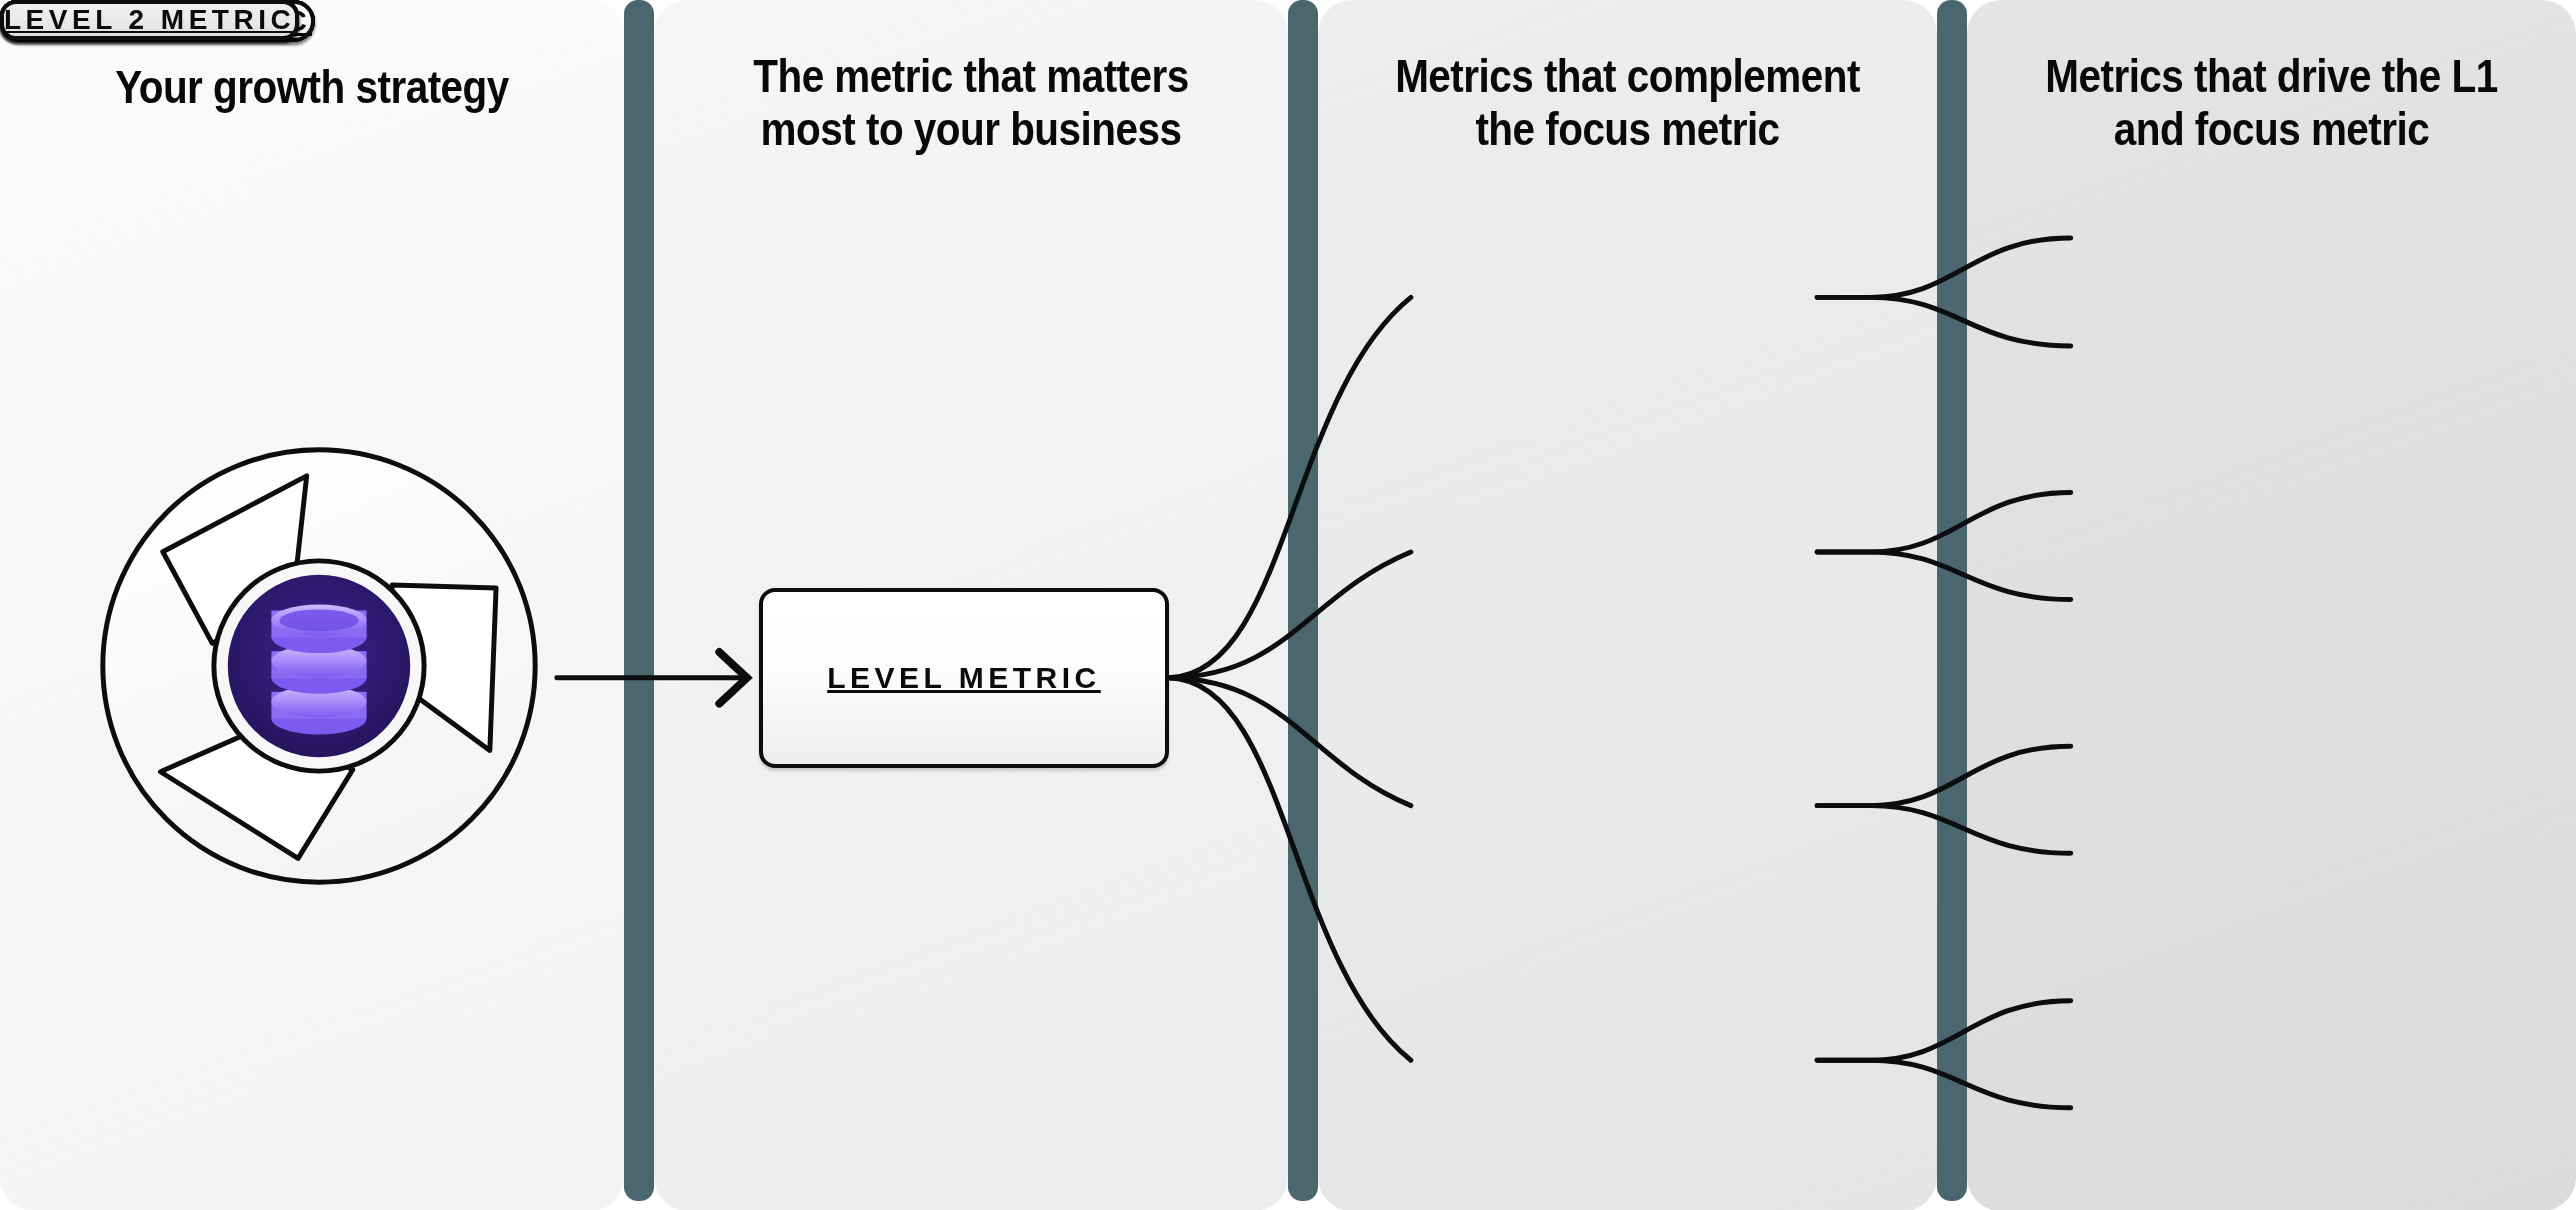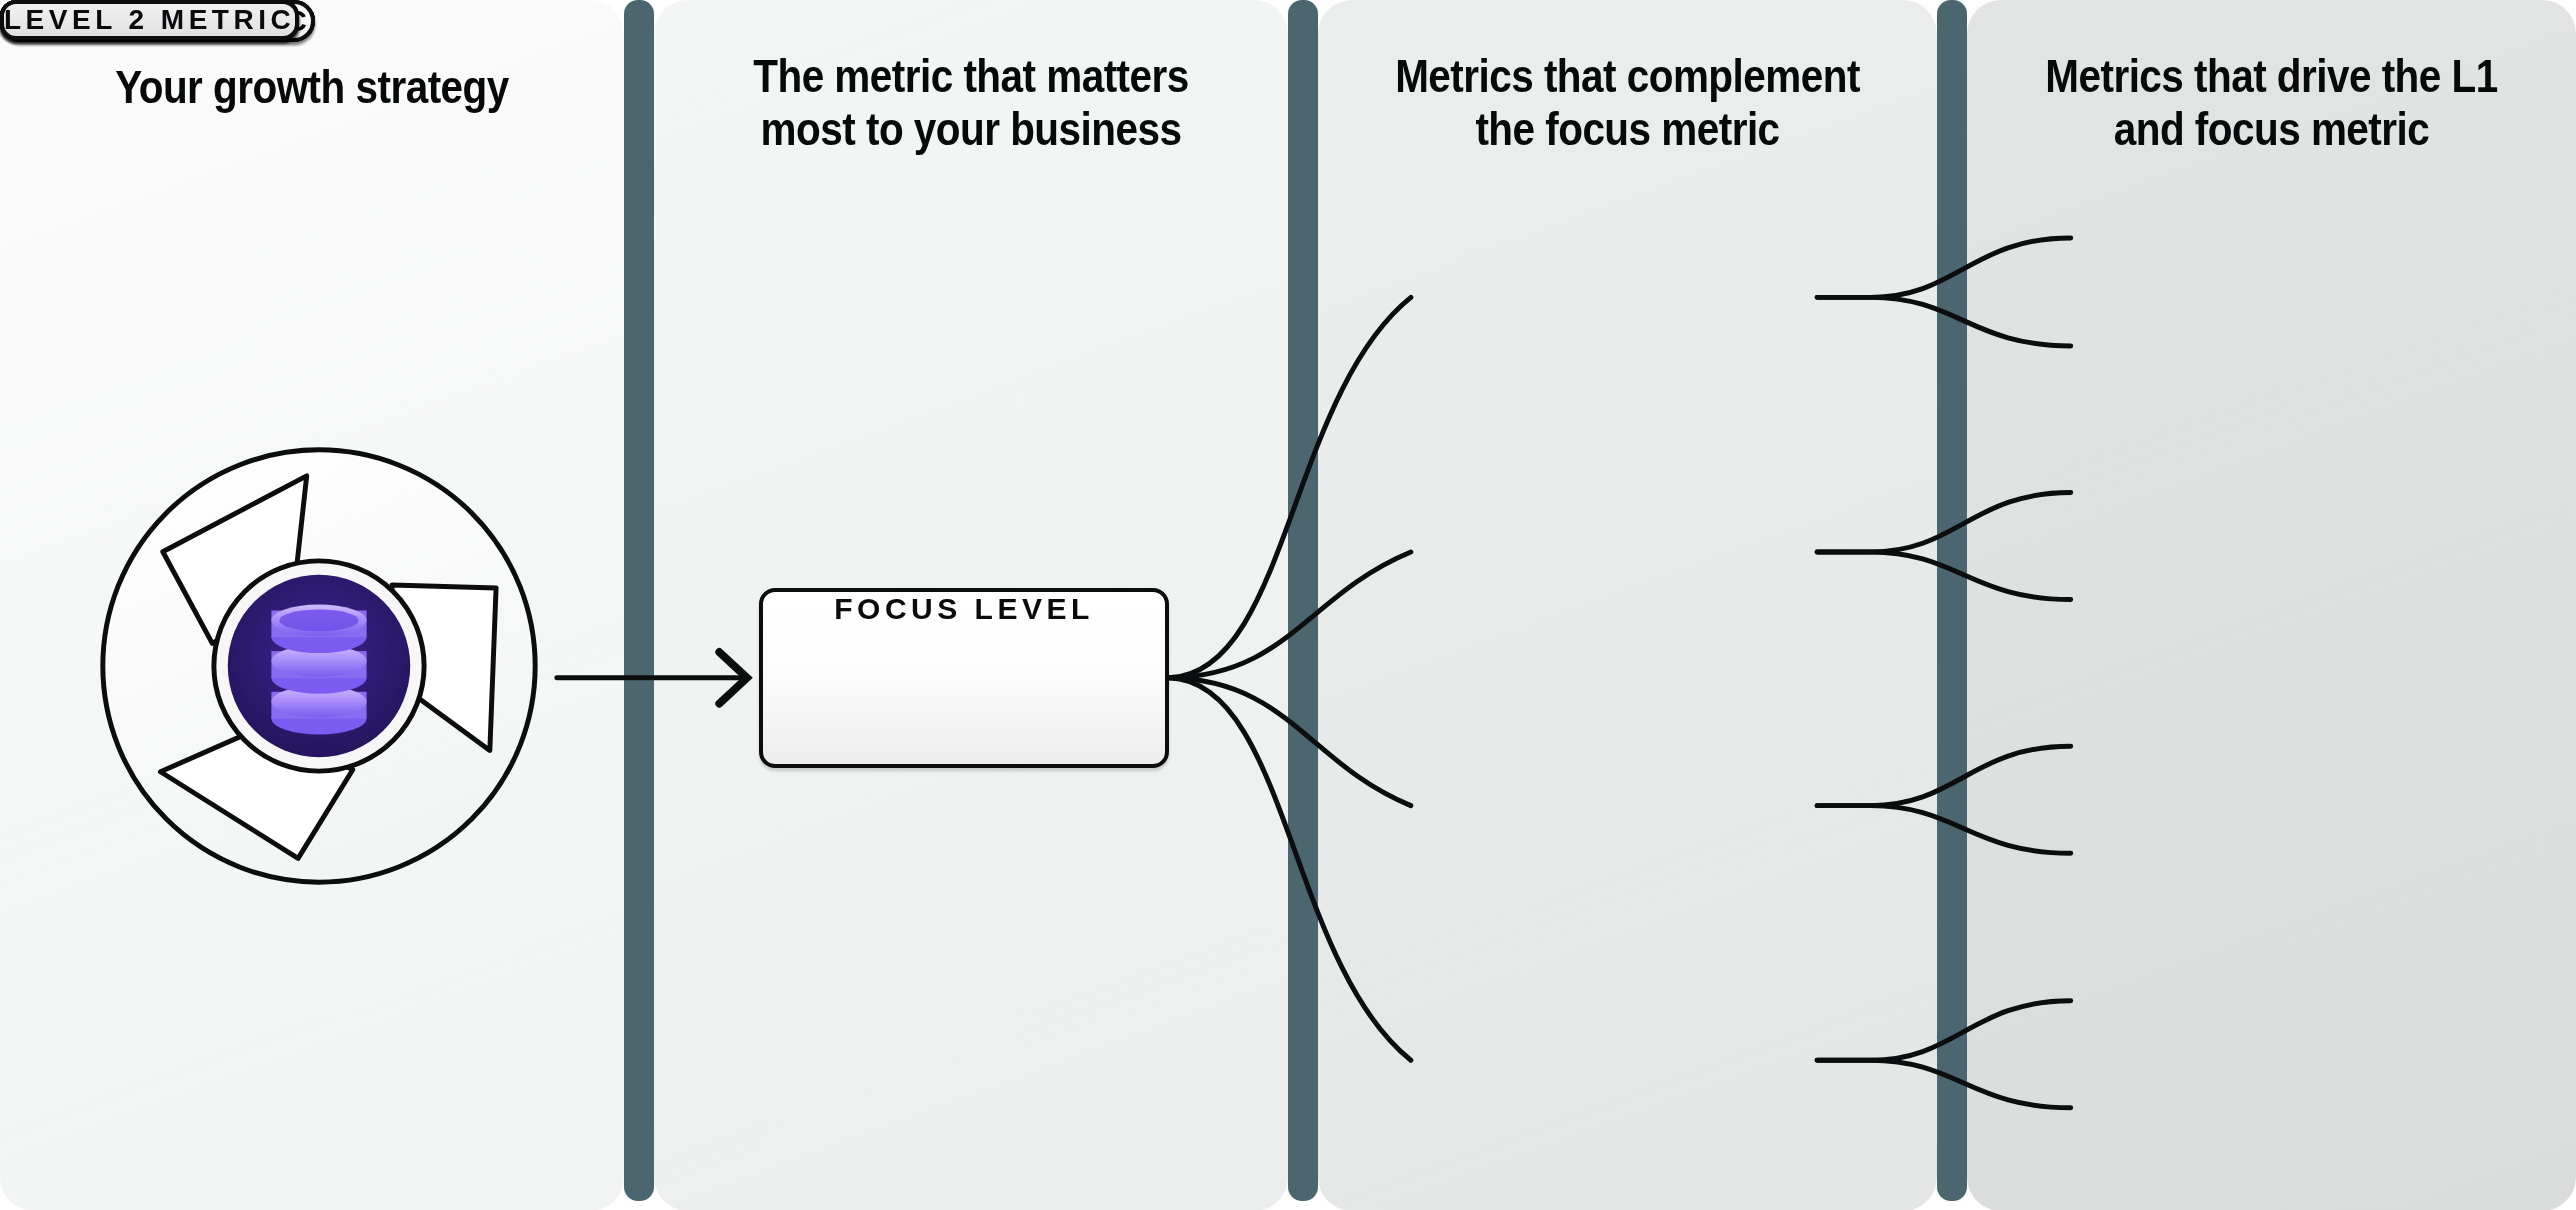--- a/index.html
+++ b/index.html
@@ -77,27 +77,28 @@
     width: 2576px; height: 1211px;
     z-index: 5;
     pointer-events: none;
   }
 
   
   .box {
     position: absolute;
     border: 4px solid #0c0d0e;
     display: flex;
-    align-items: flex-start;
+    align-items: center;
     justify-content: center;
     z-index: 6;
     color: #0a0b0c;
     font-weight: 700;
     letter-spacing: 4.5px;
     text-align: center;
+    text-decoration: underline;
   }
   .box-focus {
     border-radius: 16px;
     background: linear-gradient(180deg,#ffffff 0%,#fdfdfd 42%,#ededed 100%);
     box-shadow: 0 3px 3px rgba(0,0,0,0.16);
     font-size: 30px;
   }
   .box-l1 {
     border-radius: 22px;
     background: linear-gradient(180deg,#fdfdfd 0%,#fafafa 45%,#ececec 100%);
@@ -196,21 +197,21 @@
 
       <path d="M 1834 813 L 1888 813 C 1975 813 1990 753 2090 753"></path>
       <path d="M 1834 813 L 1888 813 C 1975 813 1990 861 2090 861"></path>
 
       <path d="M 1834 1070 L 1888 1070 C 1975 1070 1990 1010 2090 1010"></path>
       <path d="M 1834 1070 L 1888 1070 C 1975 1070 1990 1118 2090 1118"></path>
     </g>
   </svg>
 
   <div class="box box-focus" id="focus-box">
-    <span>FOCUS LEVEL</span>
+    <span>LEVEL METRIC</span>
   </div>
 
   <div class="box box-l1" id="l1-0">
     <span>LEVEL 1 METRIC</span>
   </div>
   <div class="box box-l1" id="l1-1">
     <span>LEVEL 1 METRIC</span>
   </div>
   <div class="box box-l1" id="l1-2">
     <span>LEVEL 1 METRIC</span>

